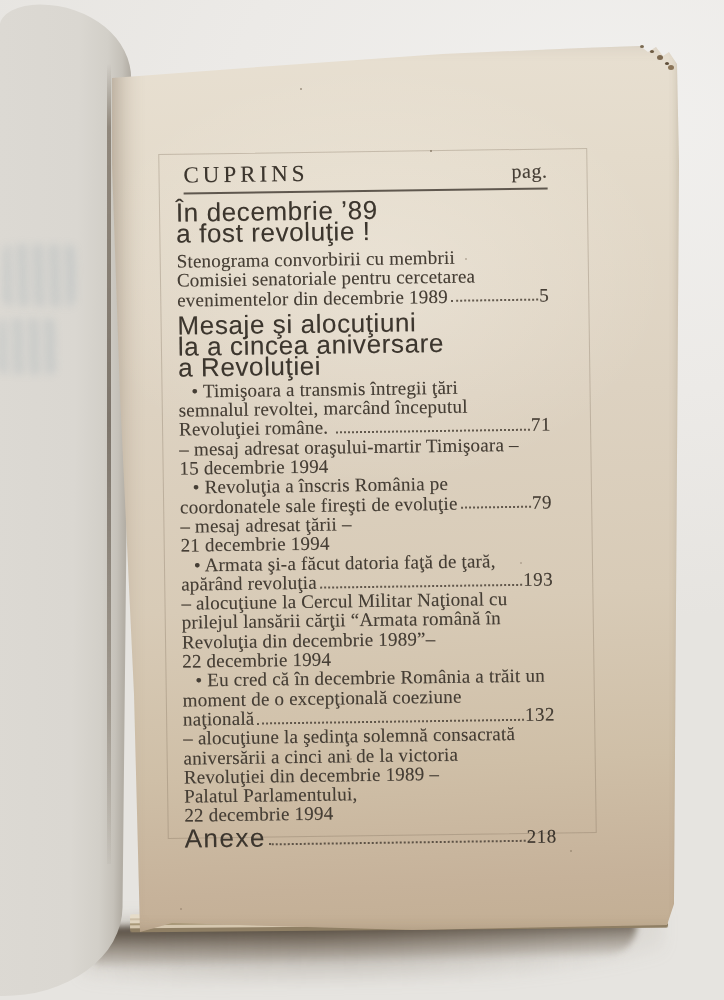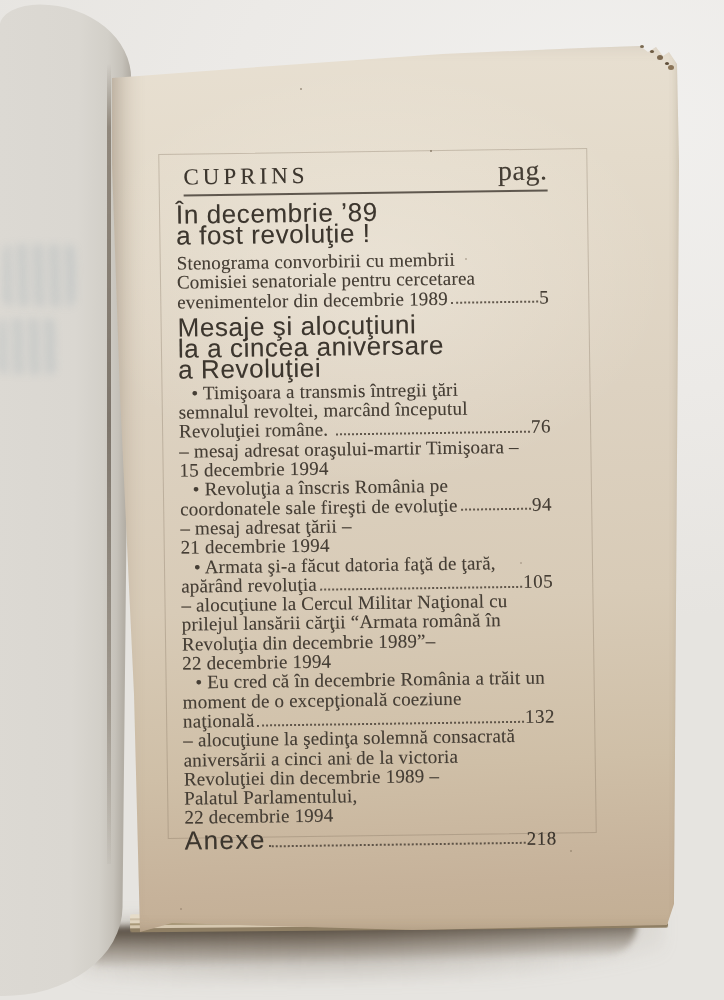--- a/index.html
+++ b/index.html
@@ -59,21 +59,21 @@
   
   .frame{position:absolute;left:163px;top:151px;width:427px;height:683px;z-index:5;
     border:1px solid rgba(125,110,90,.32);transform:rotate(-.8deg);}
 
   
   .content{position:absolute;left:180px;top:160px;width:372px;z-index:6;color:var(--ink);
     transform:rotate(-.8deg);text-shadow:.2px .2px .4px rgba(60,50,40,.35);}
   .header-row{display:flex;justify-content:space-between;align-items:baseline;margin-left:8px;
     border-bottom:2px solid rgba(70,63,55,.85);padding-bottom:4px;line-height:26px;}
   .cuprins{font-size:23px;letter-spacing:4px;color:var(--heading-ink);}
-  .pag{font-size:28px;letter-spacing:.5px;margin-left:39px;}
+  .pag{font-size:20px;letter-spacing:.5px;margin-left:39px;}
 
   .line{display:flex;align-items:baseline;}
   .line .txt{white-space:pre;}
   .line.body{font:19px/19.3px "Liberation Serif",serif;letter-spacing:.2px;}
   .line.h1,.line.h2{font:26px/21px "Liberation Sans",sans-serif;letter-spacing:.6px;color:var(--heading-ink);}
   .line.anexe{font:26px/22px "Liberation Sans",sans-serif;letter-spacing:1.5px;color:var(--heading-ink);}
   .line.indent{padding-left:13px;}
   .num{font:19px/19.3px "Liberation Serif",serif;letter-spacing:.5px;}
   .dots{flex:1 1 auto;min-width:18px;height:1px;border-bottom:2.5px dotted rgba(75,66,55,.85);
     align-self:flex-end;margin:0 1px 3.5px 3px;}
@@ -138,49 +138,49 @@
         </div>
         <div class="line body indent">
           <span class="txt">• Timişoara a transmis întregii ţări</span>
         </div>
         <div class="line body">
           <span class="txt">semnalul revoltei, marcând începutul</span>
         </div>
         <div class="line body">
           <span class="txt">Revoluţiei române. </span>
           <span class="dots"></span>
-          <span class="num">76</span>
+          <span class="num">71</span>
         </div>
         <div class="line body">
           <span class="txt">– mesaj adresat oraşului-martir Timişoara –</span>
         </div>
         <div class="line body">
           <span class="txt">15 decembrie 1994</span>
         </div>
         <div class="line body indent">
           <span class="txt">• Revoluţia a înscris România pe</span>
         </div>
         <div class="line body">
           <span class="txt">coordonatele sale fireşti de evoluţie</span>
           <span class="dots"></span>
-          <span class="num">94</span>
+          <span class="num">79</span>
         </div>
         <div class="line body">
           <span class="txt">– mesaj adresat ţării –</span>
         </div>
         <div class="line body">
           <span class="txt">21 decembrie 1994</span>
         </div>
         <div class="line body indent">
           <span class="txt">• Armata şi-a făcut datoria faţă de ţară,</span>
         </div>
         <div class="line body">
           <span class="txt">apărând revoluţia</span>
           <span class="dots"></span>
-          <span class="num">105</span>
+          <span class="num">193</span>
         </div>
         <div class="line body">
           <span class="txt">– alocuţiune la Cercul Militar Naţional cu</span>
         </div>
         <div class="line body">
           <span class="txt">prilejul lansării cărţii “Armata română în</span>
         </div>
         <div class="line body">
           <span class="txt">Revoluţia din decembrie 1989”–</span>
         </div>

